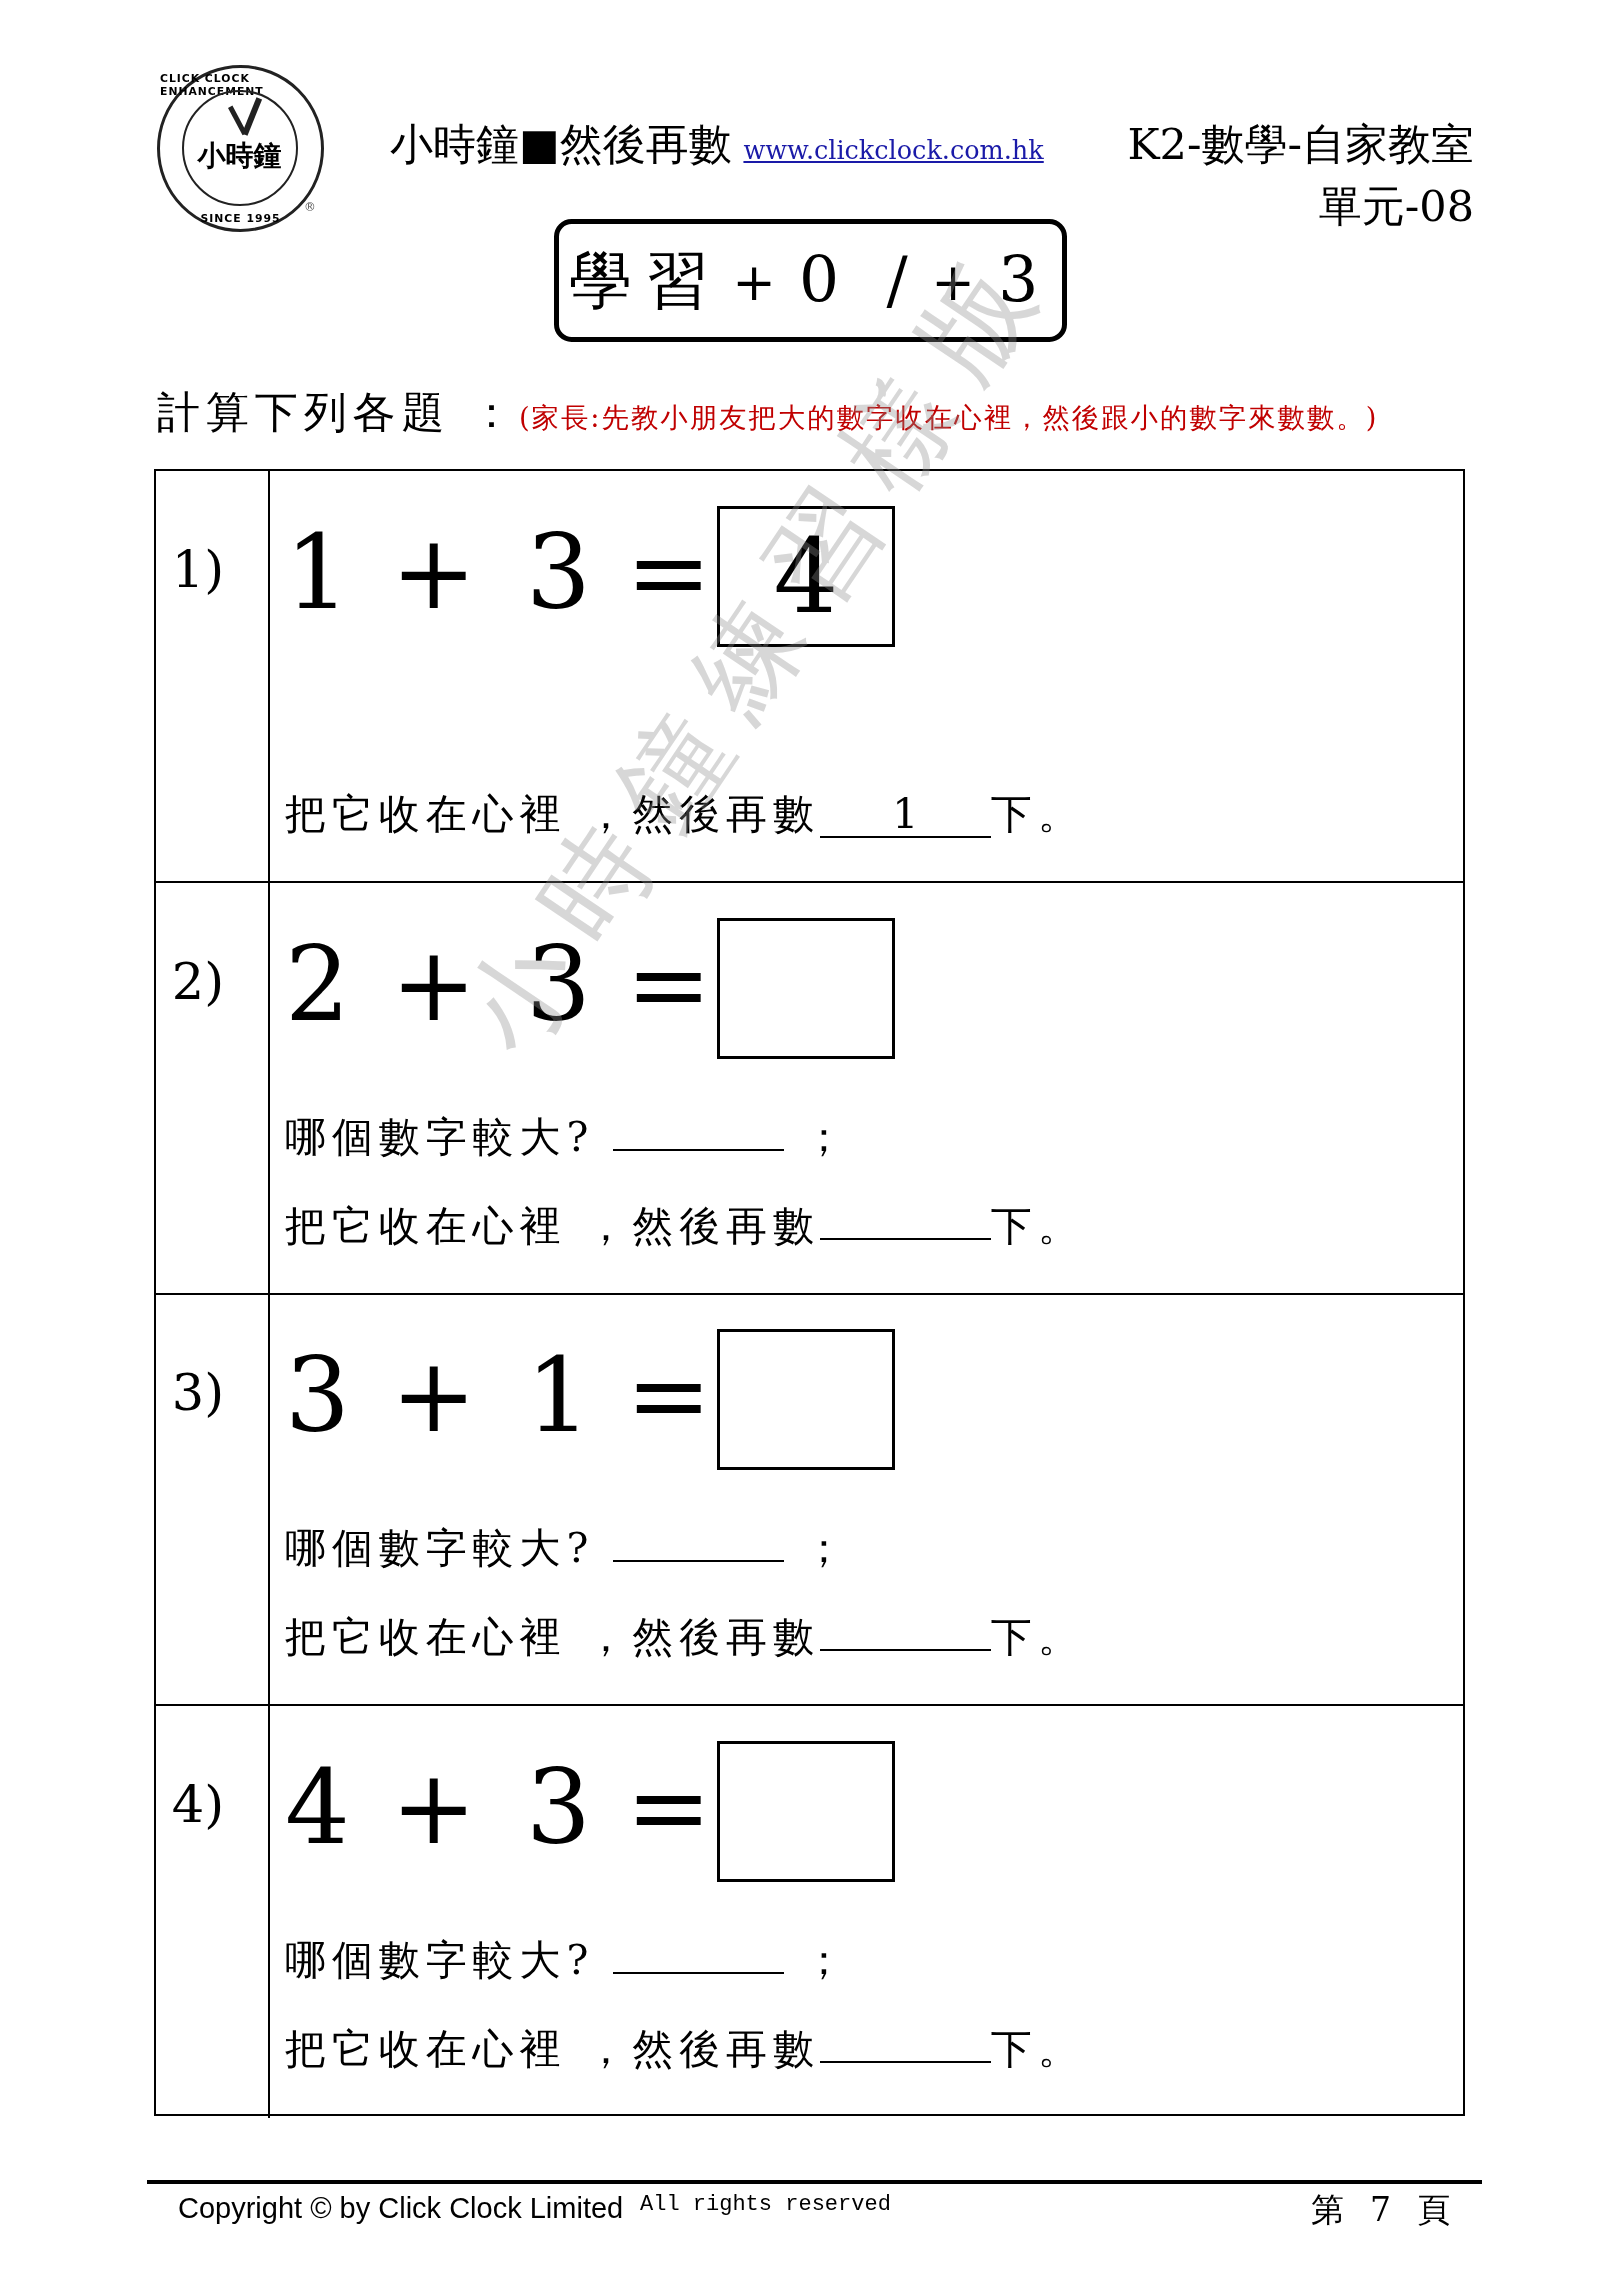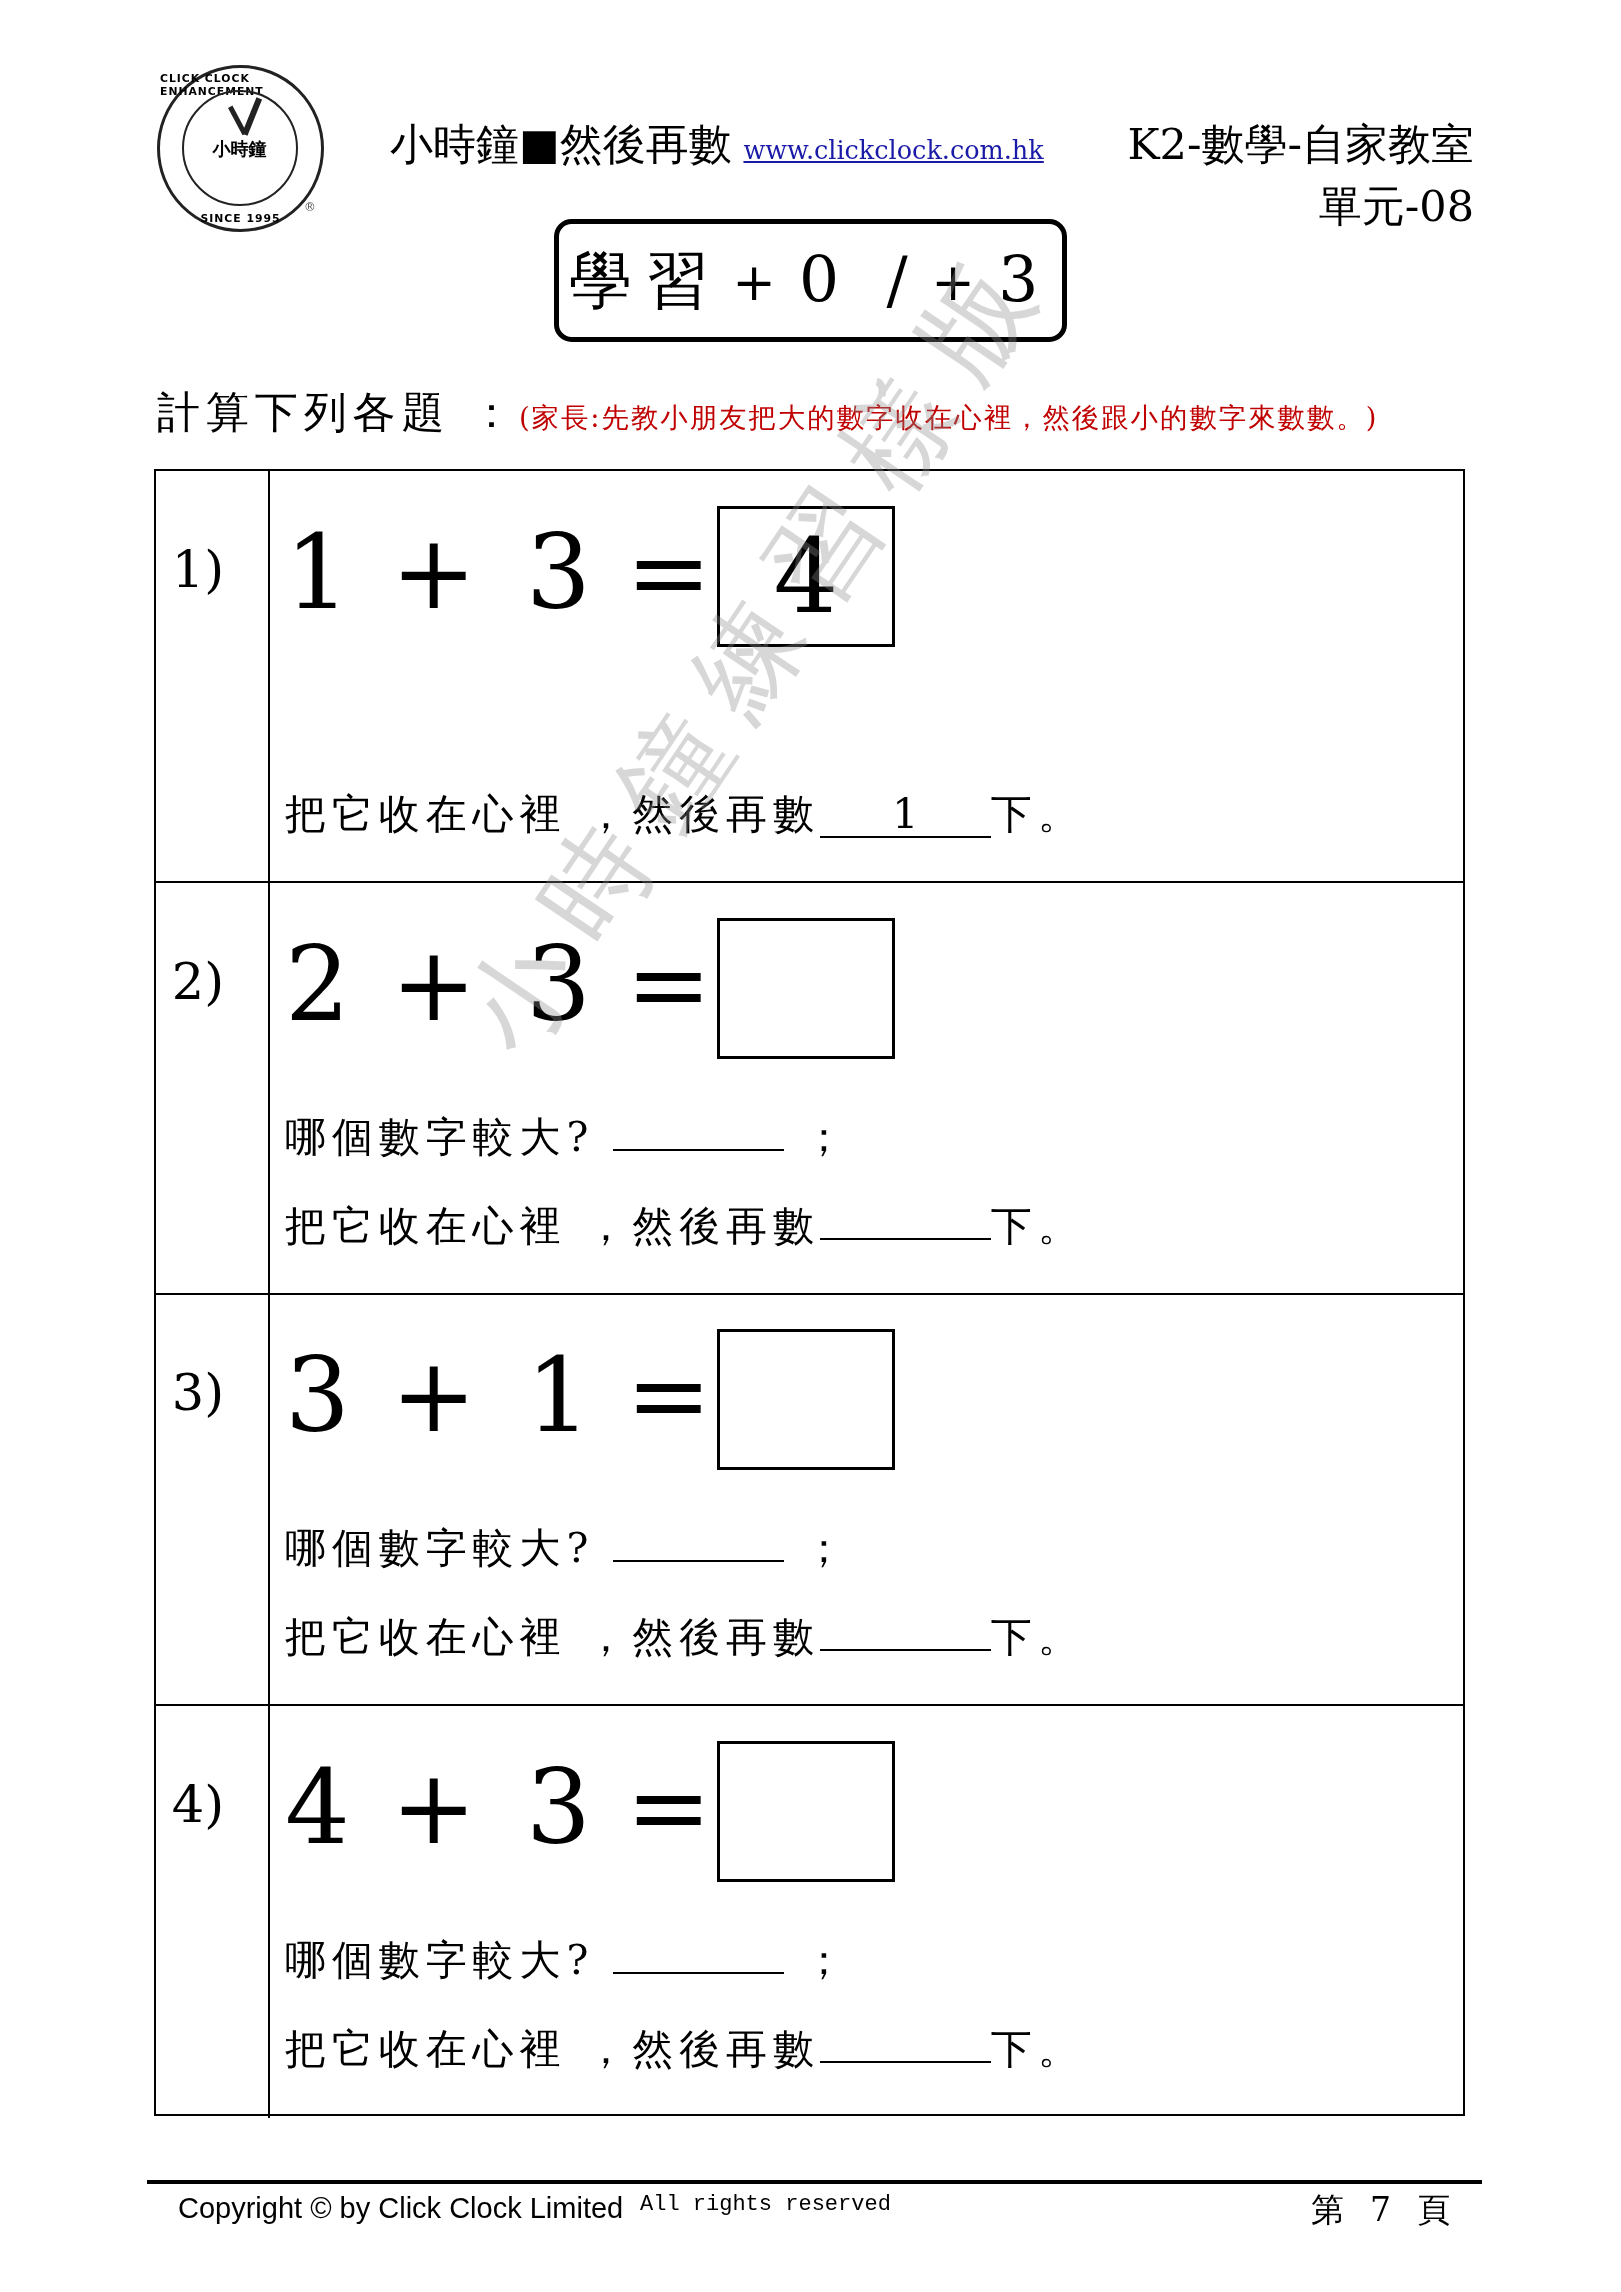--- a/index.html
+++ b/index.html
@@ -12,21 +12,21 @@
     .logo {
       left: 157px; top: 65px; width: 167px; height: 167px; border-radius: 50%;
       border: 3.9px solid #222; box-sizing: border-box;
     }
     .logo-inner {
       position: absolute; left: 21.6px; top: 21.6px; width: 116px; height: 116px;
       border-radius: 50%; border: 2.9px solid #222; box-sizing: border-box;
     }
     .logo-text {
       position: absolute; left: 0; right: 0; top: 45px; text-align: center;
-      font-family: "DejaVu Sans", sans-serif; font-size: 18px; font-weight: bold;
+      font-family: "DejaVu Sans", sans-serif; font-size: 28px; font-weight: bold;
     }
     .logo-hand1 { position: absolute; left: 51px; top: 13.7px; width: 4.9px; height: 31px; background:#222; transform: rotate(-28deg); }
     .logo-hand2 { position: absolute; left: 65px; top: 5.9px; width: 5.9px; height: 39px; background:#222; transform: rotate(22deg); }
     .logo-ring-top {
       position: absolute; left: 0; right: 0; top: 3.9px; 
       font-family: "DejaVu Sans", sans-serif; font-size: 10.8px; font-weight: bold; letter-spacing: 1px;
     }
     .logo-ring-bottom {
       position: absolute; left: 0; right: 0; bottom: 3.9px; text-align: center;
       font-family: "DejaVu Sans", sans-serif; font-size: 10.8px; font-weight: bold; letter-spacing: 1px;

